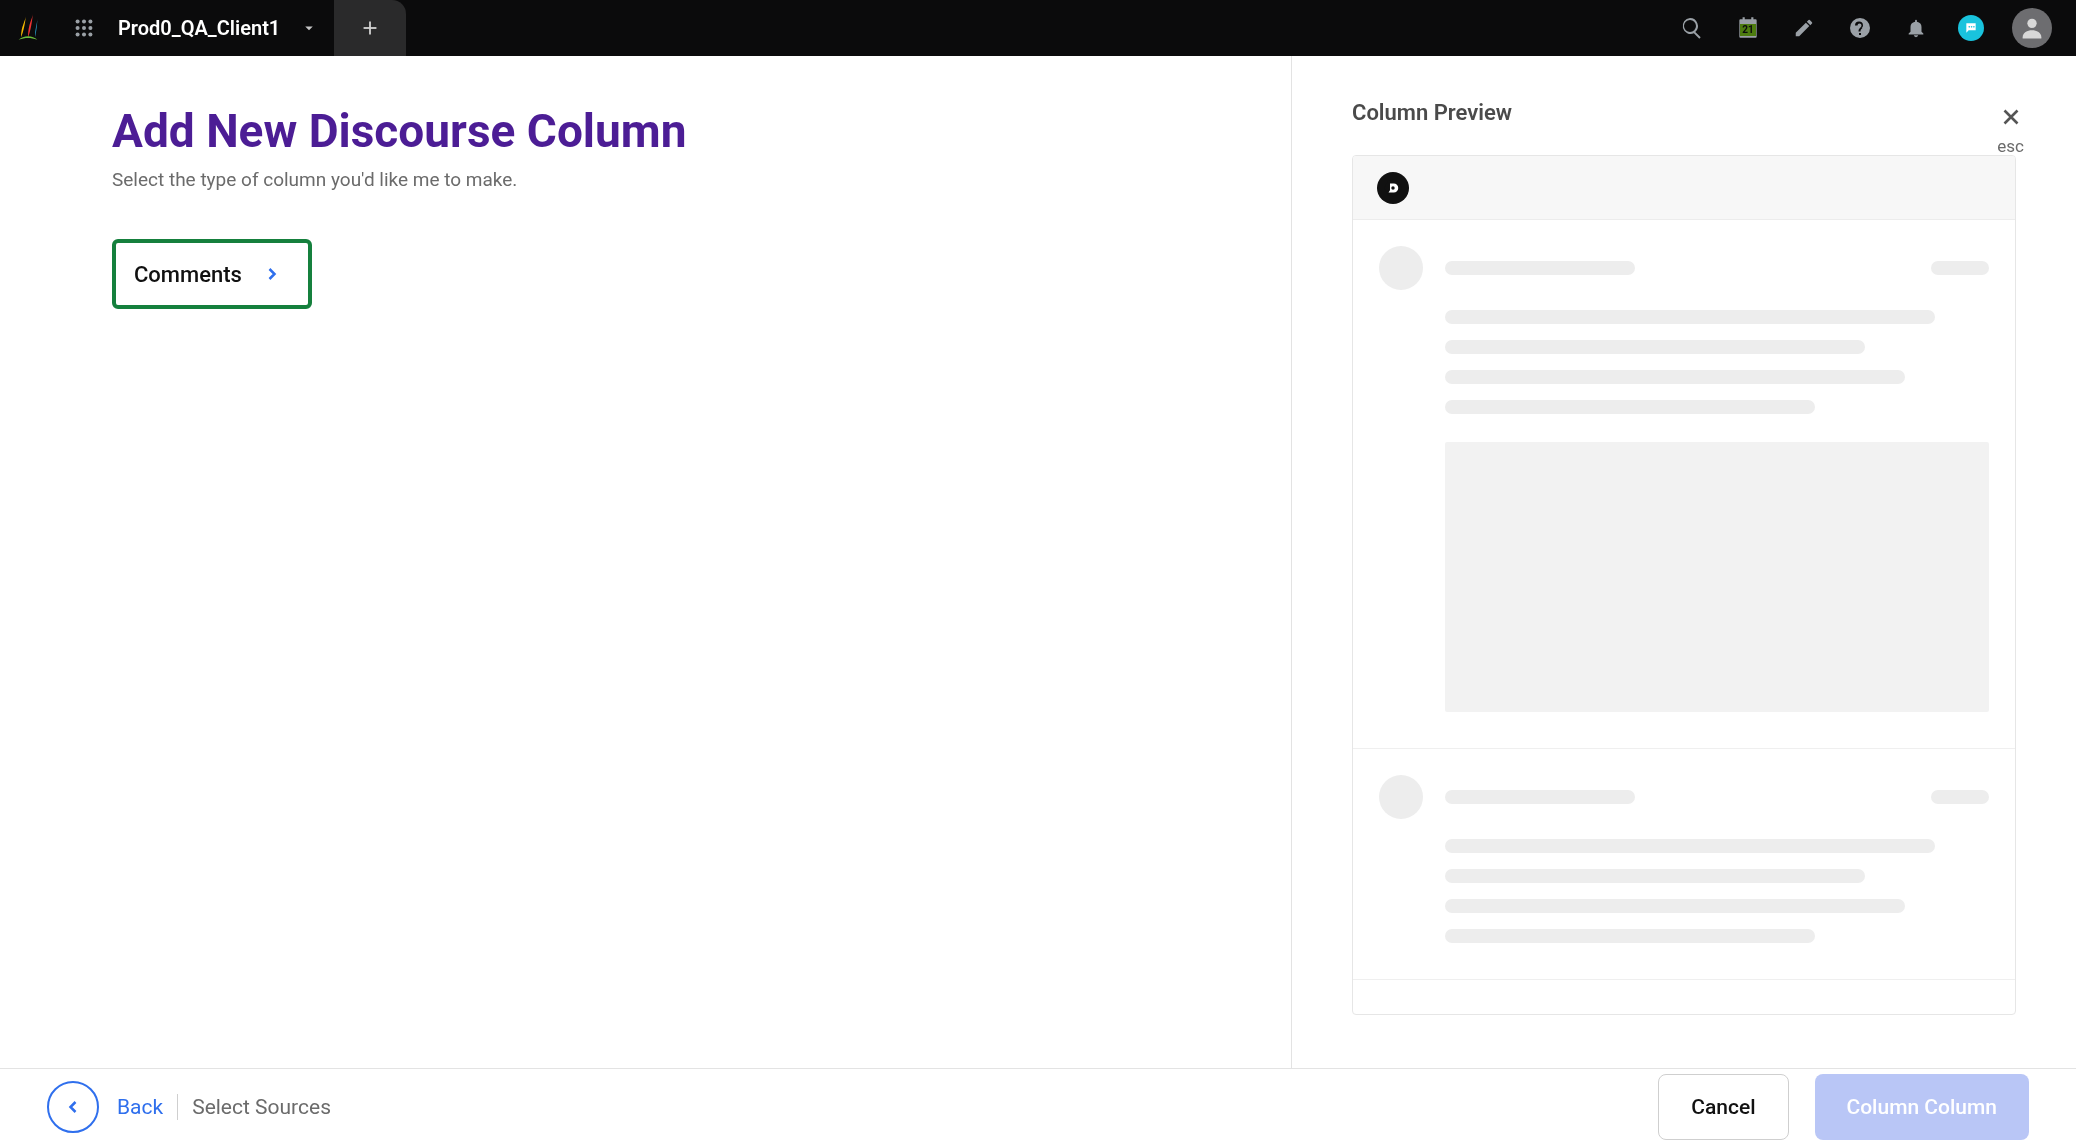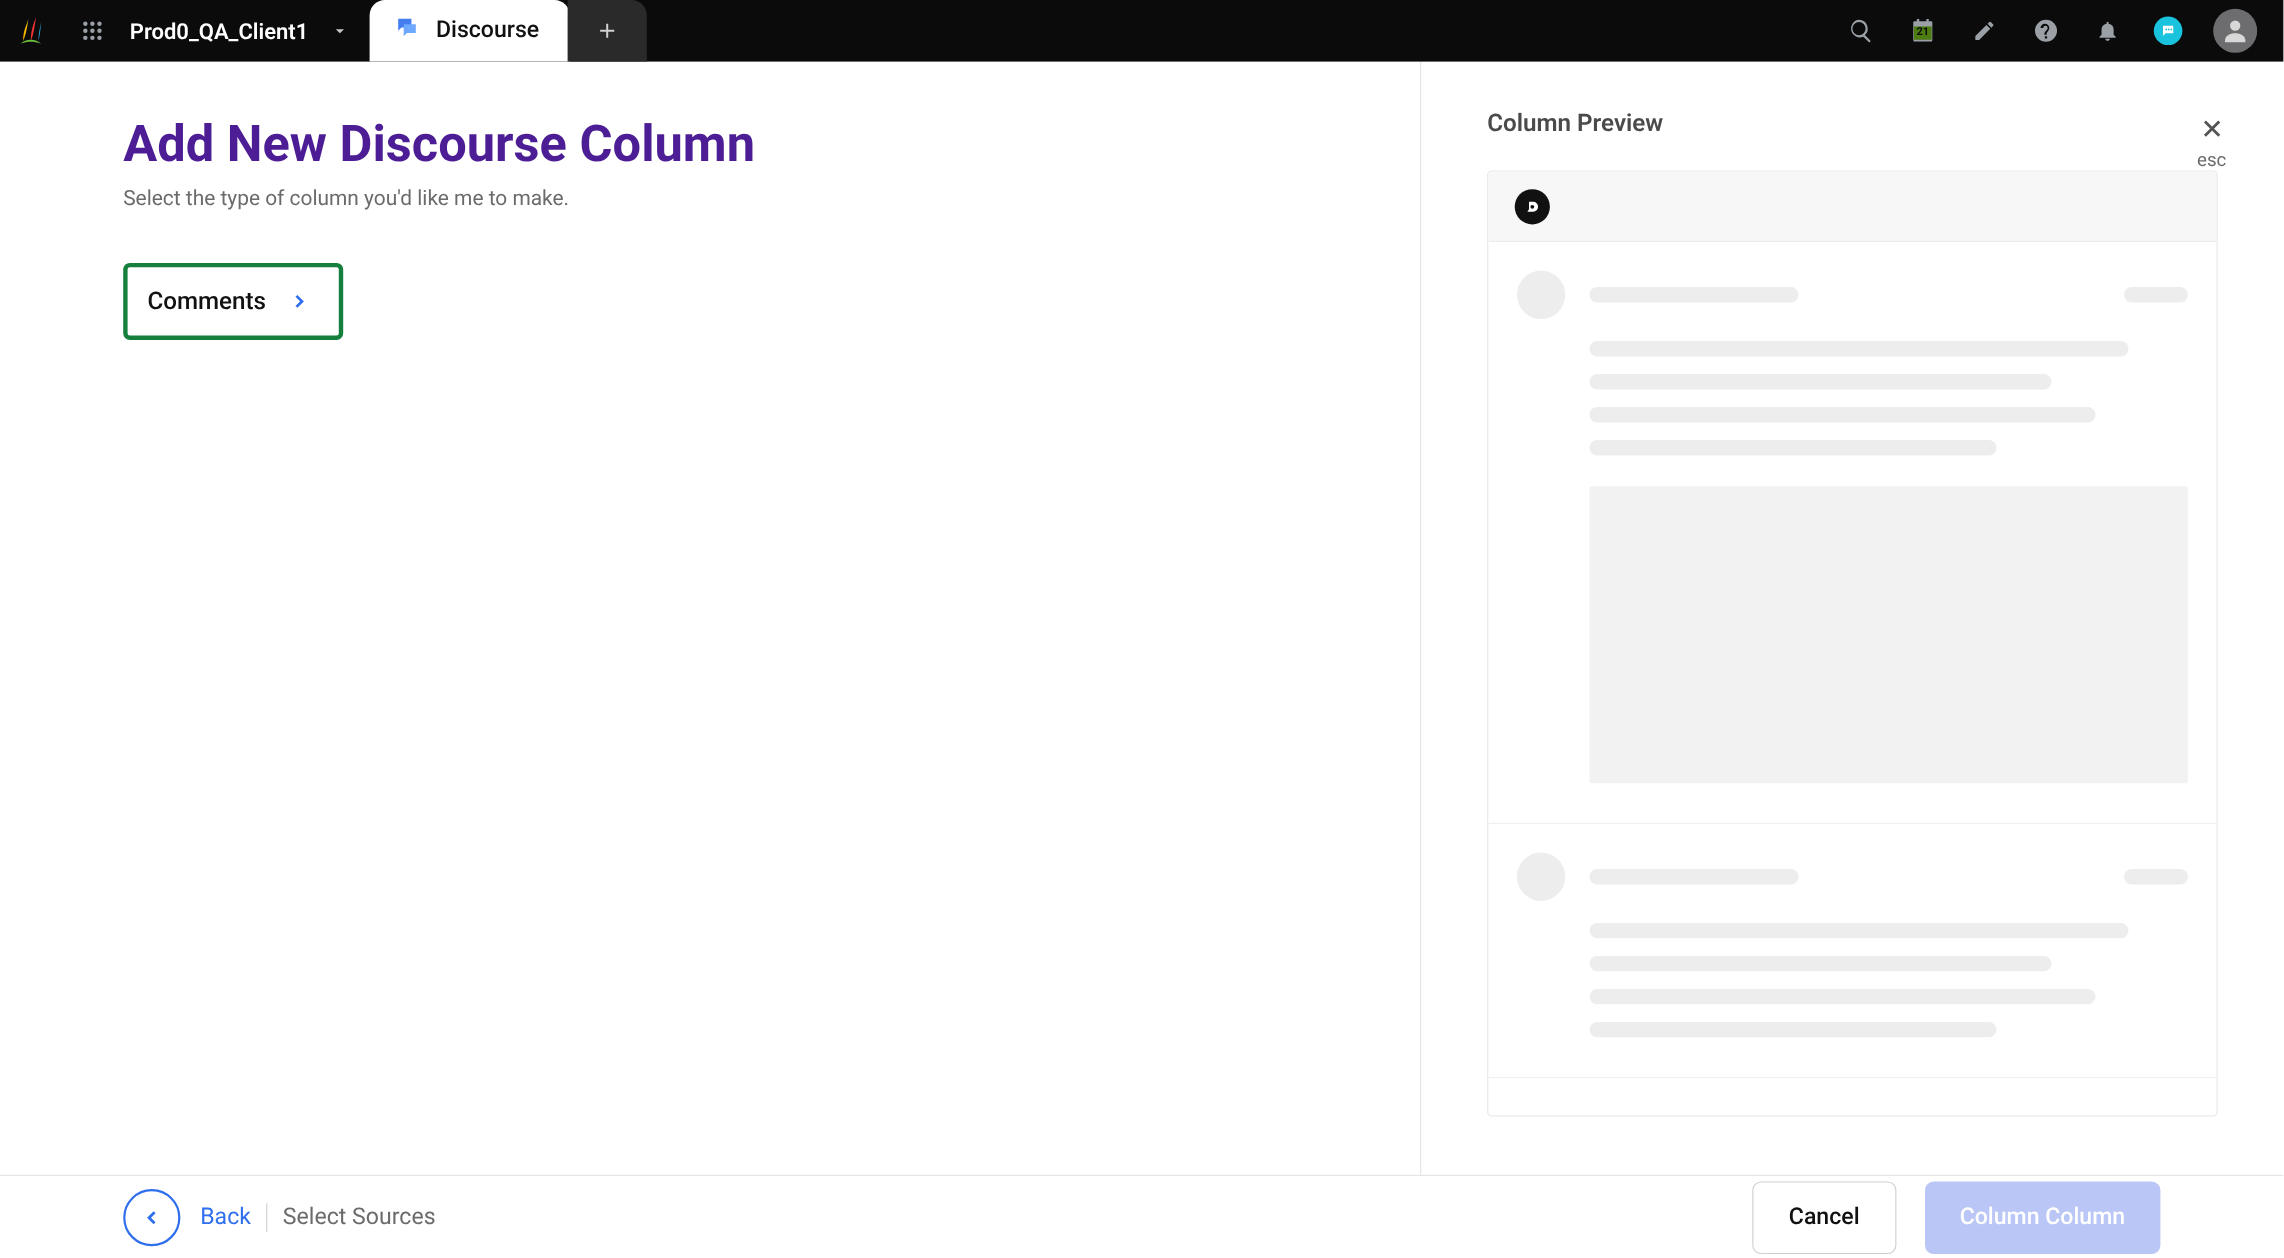--- a/index.html
+++ b/index.html
@@ -240,21 +240,21 @@
       margin-left: 66px;
       margin-top: 28px;
     }
 
     
     .footer {
       height: 76px;
       border-top: 1px solid #e3e3e3;
       display: flex;
       align-items: center;
-      padding: 0 112px;
+      padding: 0 47px;
     }
     .back-chip {
       width: 52px;
       height: 52px;
       border: 2px solid #2f6fed;
       border-radius: 50%;
       display: flex;
       align-items: center;
       justify-content: center;
       color: #2f6fed;
@@ -329,29 +329,20 @@
         <circle cx="19" cy="19" r="2.2"></circle>
     </svg>
   </div>
   <div class="workspace">
     <span>Prod0_QA_Client1</span>
     <svg width="18" height="18" viewBox="0 0 24 24" fill="currentColor">
       <path d="M7 10l5 5 5-5z"></path>
     </svg>
   </div>
 
-  <div class="tab-active">
-    <span class="tab-icon">
-      <svg width="24" height="24" viewBox="0 0 24 24" fill="currentColor">
-        <path d="M4 4h12v8H7l-3 3V4z" opacity="0.9"></path>
-        <path d="M9 9h11v8h-8l-3 3V9z" fill="#6ea8ff"></path>
-      </svg>
-    </span>
-    <span>Discourse</span>
-  </div>
 
   <div class="tab-plus">
     <svg width="22" height="22" viewBox="0 0 24 24" fill="#d0d0d0">
       <path d="M11 5h2v14h-2z"></path>
         <path d="M5 11h14v2H5z"></path>
     </svg>
   </div>
 
   <div class="topbar-right">
     <div class="ticon">

